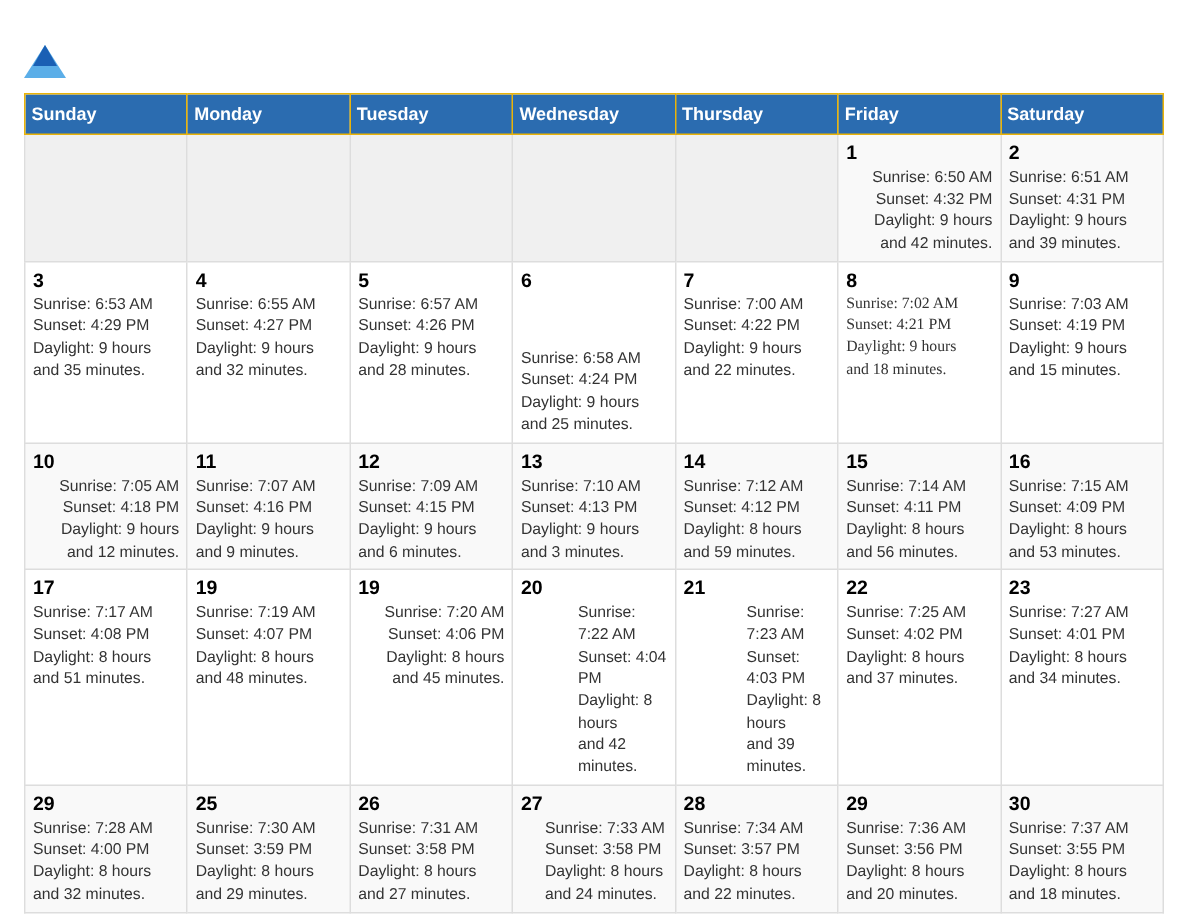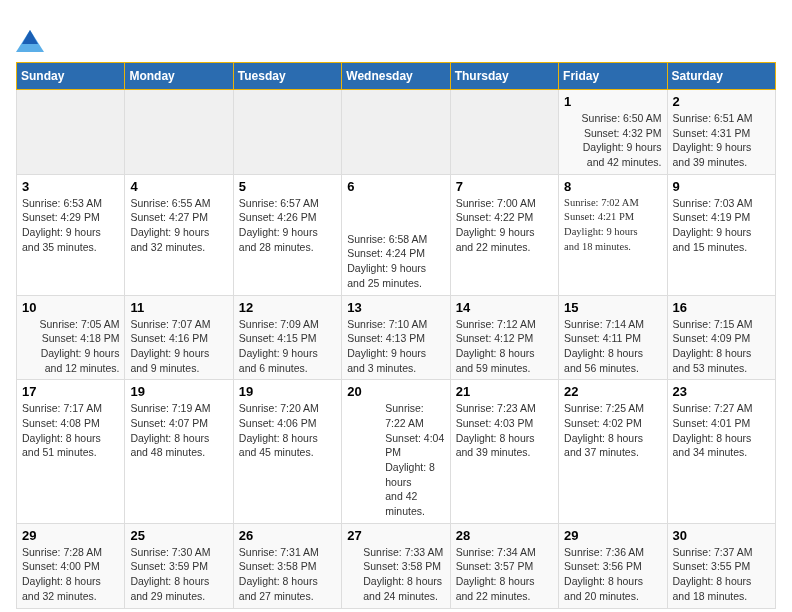--- a/index.html
+++ b/index.html
@@ -284,35 +284,35 @@
         </td>
         <td>
           <span class="day-num">19</span>
           <div class="day-info" style="white-space: pre-line;">Sunrise: 7:19 AM
 Sunset: 4:07 PM
 Daylight: 8 hours
 and 48 minutes.</div>
         </td>
         <td>
           <span class="day-num">19</span>
-          <div class="day-info" style="white-space: pre-line;">Sunrise: 7:20 AM
+          <div class="day-info" style="white-space: pre-line; text-align: right;">Sunrise: 7:20 AM
 Sunset: 4:06 PM
 Daylight: 8 hours
 and 45 minutes.</div>
         </td>
         <td>
           <span class="day-num">20</span>
           <div class="day-info" style="white-space: pre-line; margin-left: 38px;">Sunrise: 7:22 AM
 Sunset: 4:04 PM
 Daylight: 8 hours
 and 42 minutes.</div>
         </td>
         <td>
           <span class="day-num">21</span>
-          <div class="day-info" style="white-space: pre-line;">Sunrise: 7:23 AM
+          <div class="day-info" style="white-space: pre-line; margin-left: 42px;">Sunrise: 7:23 AM
 Sunset: 4:03 PM
 Daylight: 8 hours
 and 39 minutes.</div>
         </td>
         <td>
           <span class="day-num">22</span>
           <div class="day-info" style="white-space: pre-line;">Sunrise: 7:25 AM
 Sunset: 4:02 PM
 Daylight: 8 hours
 and 37 minutes.</div>

